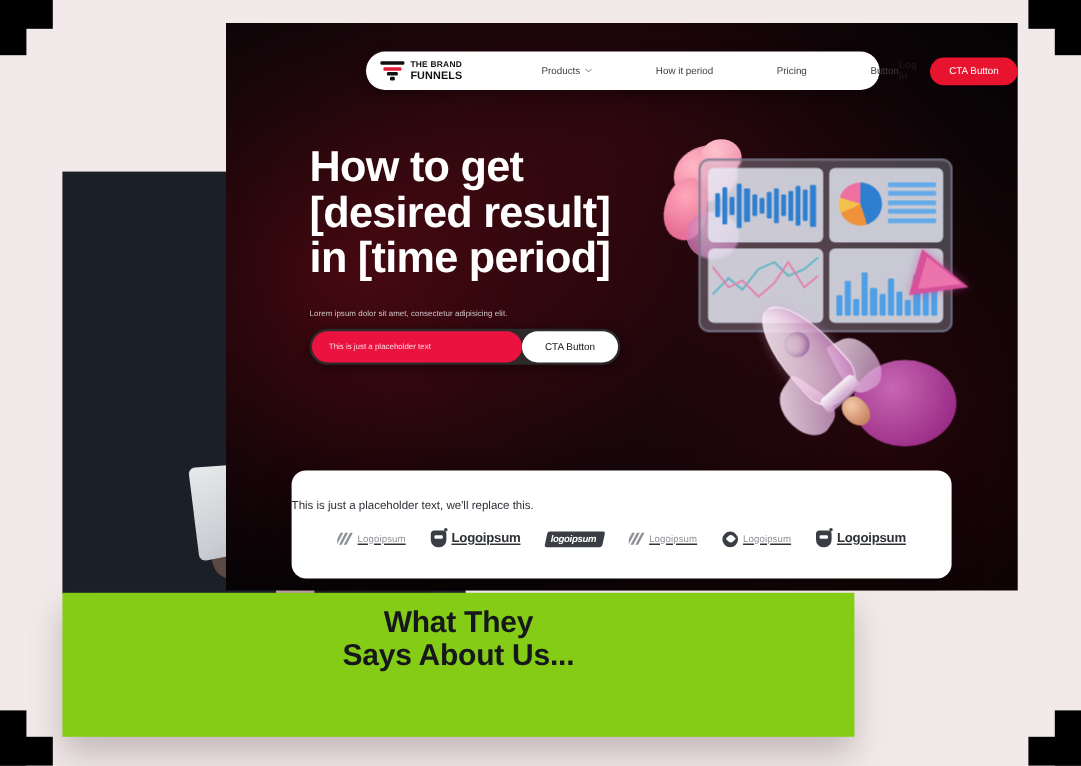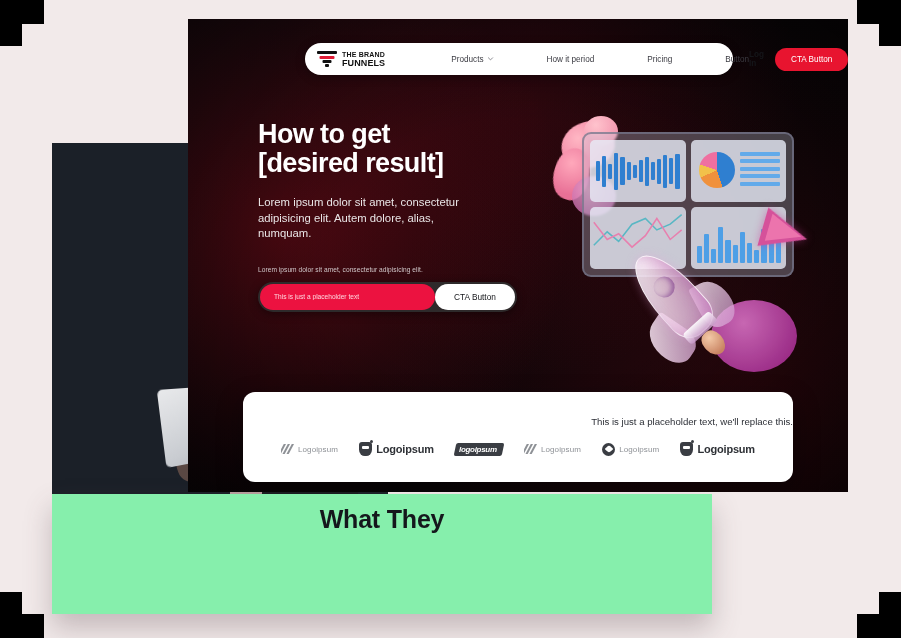--- a/index.html
+++ b/index.html
@@ -16,21 +16,21 @@
   .c-tr-h{right:0;top:0;width:44px;height:24px;}
   .c-tr-v{right:0;top:0;width:22px;height:46px;}
   .c-bl-h{left:0;bottom:0;width:44px;height:24px;}
   .c-bl-v{left:0;bottom:0;width:22px;height:46px;}
   .c-br-h{right:0;bottom:0;width:44px;height:24px;}
   .c-br-v{right:0;bottom:0;width:22px;height:46px;}
 
   
   .white-card{
     position:absolute;left:52px;top:494px;width:660px;height:120px;
-    background:#86efac;z-index:10;
+    background:#84cc16;z-index:10;
     box-shadow:0 14px 26px rgba(90,70,75,.30);
   }
   .white-card-inner{
     position:absolute;left:0;right:0;top:0;
     text-align:center;padding-top:12px;
   }
   .wc-title{
     font-size:25px;font-weight:bold;color:#15171c;line-height:1.06;
     letter-spacing:-.2px;
   }
@@ -113,21 +113,21 @@
   .login{font-size:8.2px;font-weight:bold;color:#15161a;margin-right:11px;cursor:pointer;}
   .cta-nav{
     background:#e8142f;color:#fff;font-size:8.2px;
     padding:7px 16px;border-radius:14px;border:none;cursor:pointer;
     white-space:nowrap;font-family:inherit;
   }
 
   
   .hero-copy{position:absolute;left:70px;top:101px;width:300px;z-index:4;}
   .h1{
-    font-size:27px;line-height:1.06;font-weight:bold;color:#fff;
+    font-size:36px;line-height:1.06;font-weight:bold;color:#fff;
     letter-spacing:-.6px;margin:0;
   }
   .sub{
     margin-top:18px;font-size:11.3px;line-height:1.38;color:#e9e5e6;
     max-width:232px;
   }
   .micro{margin-top:24px;font-size:6.6px;color:#cfc6c8;letter-spacing:.05px;}
 
   
   .form-wrap{
@@ -231,25 +231,26 @@
     background:radial-gradient(circle at 50% 25%,#f3c9a7,#c98463 80%);
   }
 
   
   .logostrip{
     position:absolute;left:55px;top:373px;width:550px;height:90px;
     background:#fff;border-radius:12px;z-index:30;
     box-shadow:0 10px 26px rgba(0,0,0,.34);
   }
   .ls-text{
-    text-align:right;font-size:9.6px;color:#2c2f36;padding-top:24px;
+    text-align:left;font-size:9.6px;color:#2c2f36;padding-top:24px;
   }
   .ls-logos{
     display:flex;align-items:center;justify-content:space-between;
     padding:15px 38px 0 38px;
+    text-decoration:underline;
   }
   .lg{display:flex;align-items:center;gap:4px;}
   .lg-name{font-size:8px;color:#8e9196;letter-spacing:.1px;}
   .lg-name.bold{font-size:11px;font-weight:bold;color:#2e3136;letter-spacing:-.2px;}
   .m-stripes{width:13px;height:10px;position:relative;overflow:hidden;flex:0 0 auto;}
   .m-stripes i{position:absolute;top:-2px;width:2.4px;height:15px;background:#8e9196;transform:rotate(28deg);}
   .m-shield{
     width:13px;height:14px;background:#3a3d43;flex:0 0 auto;
     border-radius:3px 3px 45% 45%;position:relative;
   }
@@ -281,20 +282,21 @@
   <div class="ph-body"></div>
   <div class="ph-hand"></div>
   <div class="ph-base"></div>
   <div class="ph-laptop"></div>
   <div class="ph-hand2"></div>
 </div>
 
 <div class="white-card">
   <div class="white-card-inner">
     <div class="wc-title">What They</div>
+    <div class="wc-title">Says About Us...</div>
   </div>
 </div>
 
 <div class="hero">
   <div class="hero-vignette"></div>
 
   <div class="nav">
     <div class="brand">
       <span class="funnel-mark">
         <i class="fm1"></i>
@@ -323,22 +325,22 @@
     <div class="nav-right">
       <div class="login">Log In</div>
       <button class="cta-nav">CTA Button</button>
     </div>
   </div>
 
   <div class="hero-copy">
     <h1 class="h1">
       <span>How to get</span><br>
       <span>[desired result]</span><br>
+      <span>in [time period]</span>
     </h1>
-    <div class="sub">Lorem ipsum dolor sit amet, consectetur adipisicing elit. Autem dolore, alias, numquam.</div>
     <div class="micro">Lorem ipsum dolor sit amet, consectetur adipisicing elit.</div>
 
     <div class="form-wrap">
       <input class="field" placeholder="This is just a placeholder text" style="">
       <button class="cta-form">CTA Button</button>
     </div>
   </div>
 
   <div class="art">
     <div class="blob blob-a"></div>

